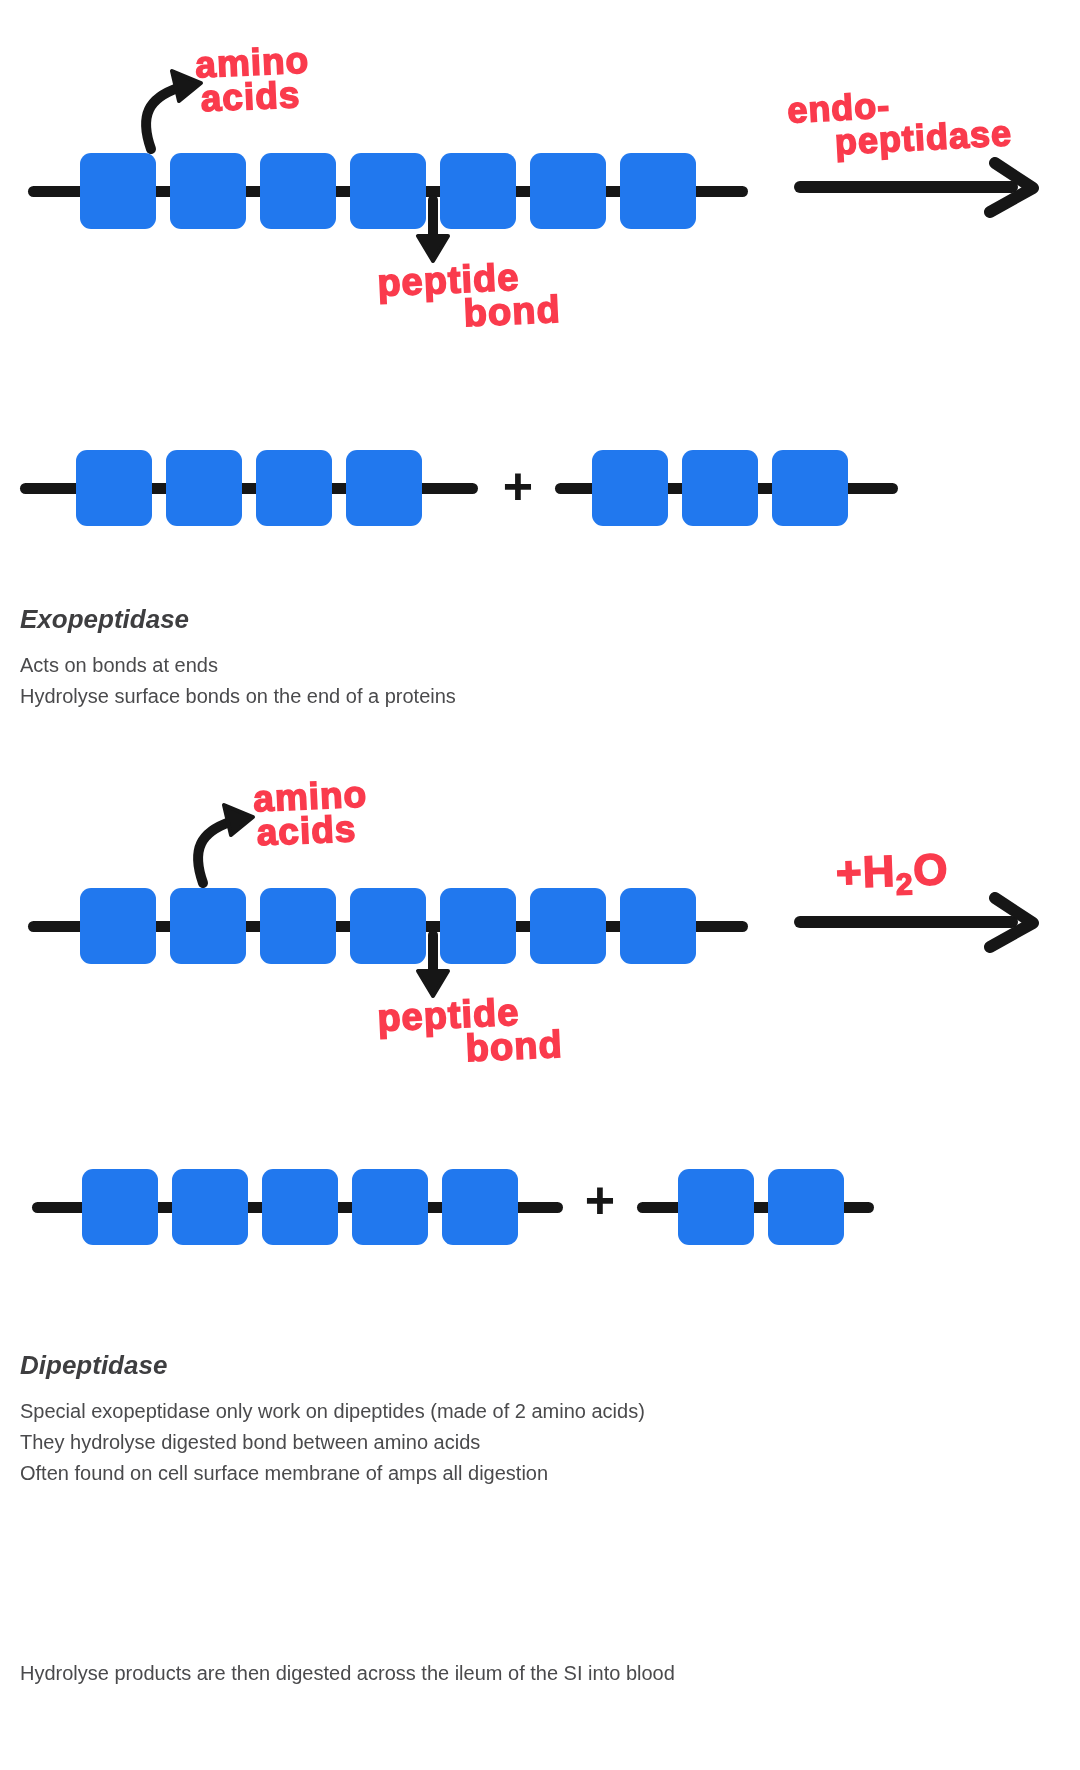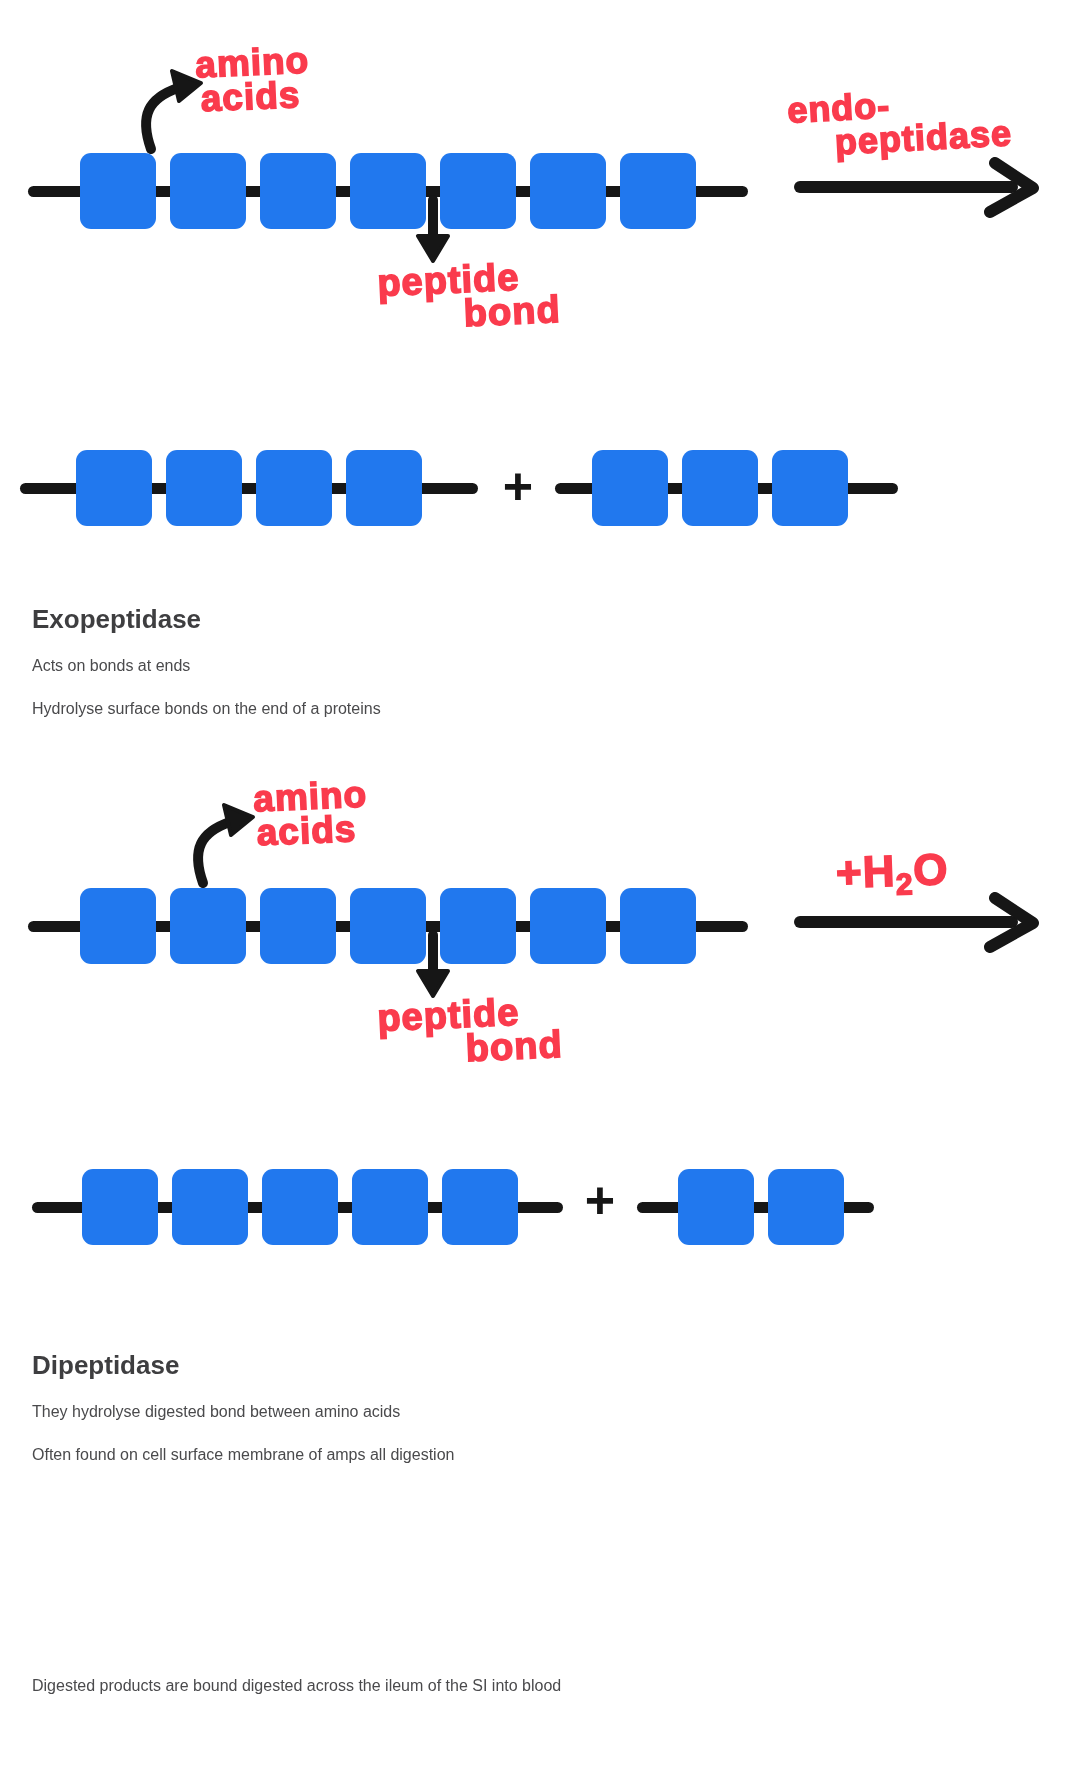--- a/index.html
+++ b/index.html
@@ -41,23 +41,23 @@
   .d1-enzyme .l2{margin-left:46px;}
   .d2-amino{left:254px;top:780px;font-size:37px;}
   .d2-amino .l2{margin-left:2px;}
   .d2-peptide{left:378px;top:997px;font-size:38px;}
   .d2-peptide .l2{margin-left:87px;}
   .d2-water{left:836px;top:846px;font-size:44px;transform:rotate(-2deg);}
   .d2-water .sub{font-size:30px;position:relative;top:9px;}
   
   .txt{position:absolute;left:20px;}
   .txt h2{
-    margin:0 0 16px 12px;font-size:26px;line-height:30px;font-weight:700;color:var(--heading);
+    margin:0 0 16px 0;font-size:26px;line-height:30px;font-weight:700;color:var(--heading);font-style:italic;
   }
-  .txt p{margin:12px;font-size:16px;line-height:31px;color:var(--body);}
+  .txt p{margin:0;font-size:20px;line-height:31px;color:var(--body);}
   .s-exo{top:604px;}
   .s-dip{top:1350px;}
   .s-abs{top:1658px;}
   
   .overlay{position:absolute;left:0;top:0;pointer-events:none;}
   .stroke{stroke:var(--ink);fill:none;stroke-linecap:round;stroke-linejoin:round;}
   .fillhead{fill:var(--ink);stroke:var(--ink);stroke-width:4;stroke-linejoin:round;}
 </style>
 </head>
 <body>
@@ -138,26 +138,27 @@
       <div class="sq"></div>
     </div>
   <div class="plus p4">+</div>
   <div class="chain r4b">
       <div class="sq"></div>
       <div class="sq"></div>
     </div>
 
   <section class="txt s-dip">
     <h2>Dipeptidase</h2>
+    <p>Special exopeptidase only work on dipeptides (made of 2 amino acids)</p>
     <p>They hydrolyse digested bond between amino acids</p>
     <p>Often found on cell surface membrane of amps all digestion</p>
   </section>
 
   <section class="txt s-abs">
-    <p>Digested products are bound digested across the ileum of the SI into blood</p>
+    <p>Hydrolyse products are then digested across the ileum of the SI into blood</p>
   </section>
 
   <svg class="overlay" width="1080" height="1770" viewBox="0 0 1080 1770">
 
     <g>
       <path class="stroke" d="M151,149 C139,115 149,98 178,88" stroke-width="10"></path>
       <polygon class="fillhead" points="201,83 172,71 179,101"></polygon>
     </g>
 
     <g>

